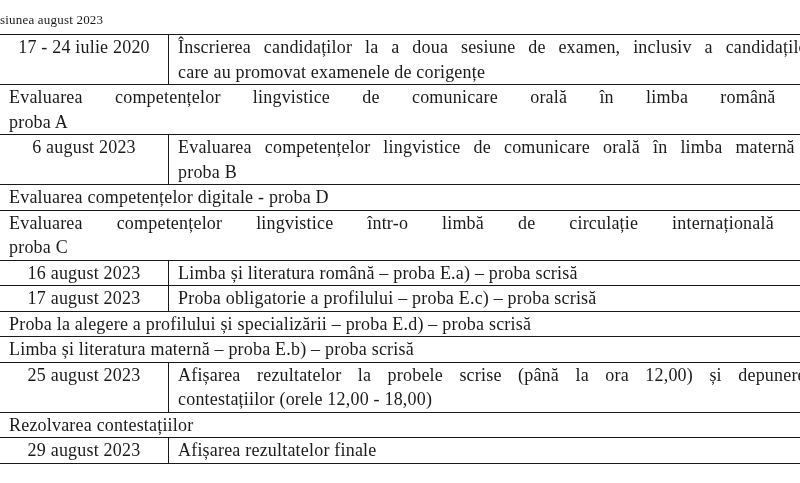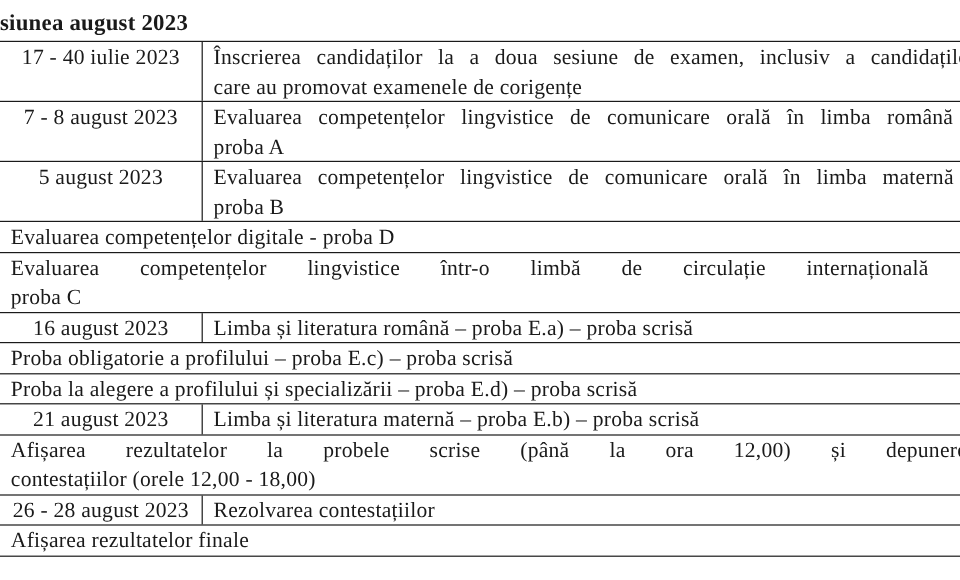--- a/index.html
+++ b/index.html
@@ -10,22 +10,22 @@
   }
   body {
     position: relative;
     font-family: "Liberation Serif", "DejaVu Serif", serif;
     color: #1a1a1a;
     letter-spacing: 0.2px;
   }
   .doc-title {
     position: absolute;
     left: 0; top: 7px;
-    font-size: 19px;
-    font-weight: bold;
+    font-size: 13px;
+    font-weight: normal;
     line-height: 26px;
     white-space: nowrap;
   }
   .schedule-table {
     position: absolute;
     left: -1px; top: 34px;
     width: 824px;
     border: 1.4px solid #1a1a1a;
     box-sizing: border-box;
     font-size: 18px;
@@ -62,37 +62,36 @@
   }
 </style>
 </head>
 <body>
 
 <div class="doc-title">siunea august 2023</div>
 
 <div class="schedule-table">
 
   <div class="t-row">
-    <div class="cell-date">17 - 40 iulie 2023</div>
+    <div class="cell-date">17 - 24 iulie 2020</div>
     <div class="cell-activity">
       <div class="a-line j">Înscrierea candidaților la a doua sesiune de examen, inclusiv a candidaților</div>
       <div class="a-line">care au promovat examenele de corigențe</div>
     </div>
   </div>
 
   <div class="t-row">
-    <div class="cell-date">7 - 8 august 2023</div>
     <div class="cell-activity">
       <div class="a-line j">Evaluarea competențelor lingvistice de comunicare orală în limba română -</div>
       <div class="a-line">proba A</div>
     </div>
   </div>
 
   <div class="t-row">
-    <div class="cell-date">5 august 2023</div>
+    <div class="cell-date">6 august 2023</div>
     <div class="cell-activity">
       <div class="a-line j">Evaluarea competențelor lingvistice de comunicare orală în limba maternă -</div>
       <div class="a-line">proba B</div>
     </div>
   </div>
 
   <div class="t-row">
     <div class="cell-activity">
       <div class="a-line">Evaluarea competențelor digitale - proba D</div>
     </div>
@@ -106,51 +105,52 @@
   </div>
 
   <div class="t-row">
     <div class="cell-date">16 august 2023</div>
     <div class="cell-activity">
       <div class="a-line">Limba și literatura română – proba E.a) – proba scrisă</div>
     </div>
   </div>
 
   <div class="t-row">
+    <div class="cell-date">17 august 2023</div>
     <div class="cell-activity">
       <div class="a-line">Proba obligatorie a profilului – proba E.c) – proba scrisă</div>
     </div>
   </div>
 
   <div class="t-row">
     <div class="cell-activity">
       <div class="a-line">Proba la alegere a profilului și specializării – proba E.d) – proba scrisă</div>
     </div>
   </div>
 
   <div class="t-row">
-    <div class="cell-date">21 august 2023</div>
     <div class="cell-activity">
       <div class="a-line">Limba și literatura maternă – proba E.b) – proba scrisă</div>
     </div>
   </div>
 
   <div class="t-row">
+    <div class="cell-date">25 august 2023</div>
     <div class="cell-activity">
       <div class="a-line j">Afișarea rezultatelor la probele scrise (până la ora 12,00) și depunerea</div>
       <div class="a-line">contestațiilor (orele 12,00 - 18,00)</div>
     </div>
   </div>
 
   <div class="t-row">
-    <div class="cell-date">26 - 28 august 2023</div>
     <div class="cell-activity">
       <div class="a-line">Rezolvarea contestațiilor</div>
     </div>
   </div>
 
   <div class="t-row">
+    <div class="cell-date">29 august 2023</div>
     <div class="cell-activity">
       <div class="a-line">Afișarea rezultatelor finale</div>
     </div>
   </div>
 
 </div>
 
 </body></html>

